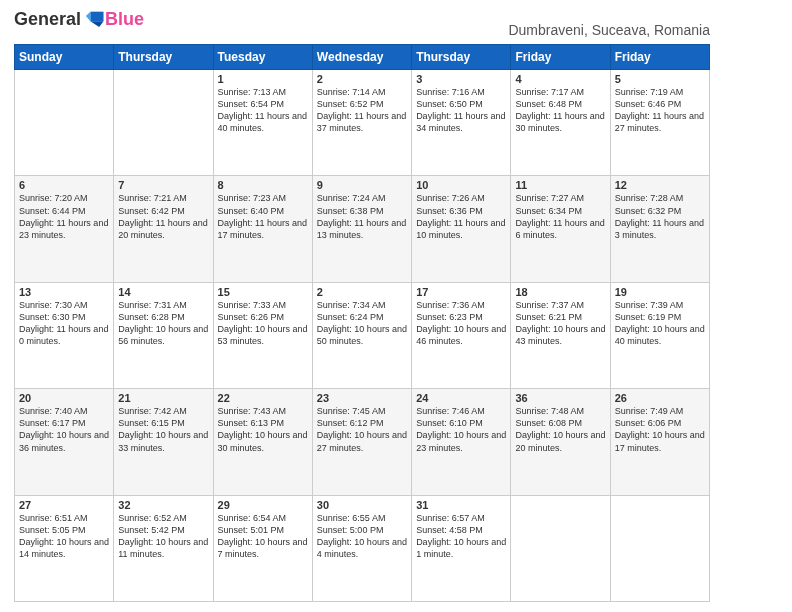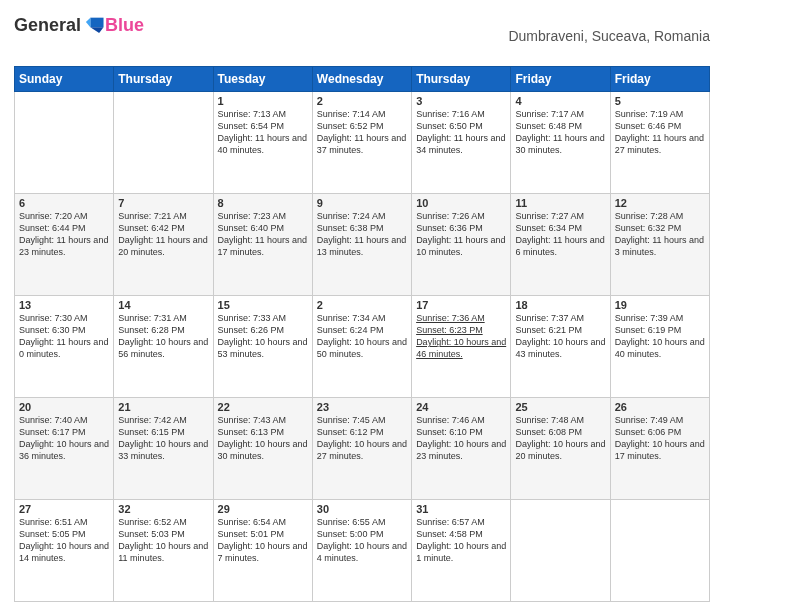--- a/index.html
+++ b/index.html
@@ -6,21 +6,21 @@
     body {
       width: 792px;
       height: 612px;
       font-family: Arial, Helvetica, sans-serif;
       background: #fff;
       overflow: hidden;
     }
     .page {
       width: 724px;
       height: 612px;
-      padding: 10px 14px 10px 14px;
+      padding: 4px 14px 10px 14px;
       display: flex;
       flex-direction: column;
     }
     .header {
       display: flex;
       justify-content: space-between;
       align-items: flex-start;
       margin-bottom: 6px;
     }
     .logo {
@@ -58,21 +58,20 @@
     .subtitle {
       font-size: 14px;
       color: #555;
       margin-top: 18px;
     }
     .calendar {
       flex: 1;
       border-collapse: collapse;
       width: 100%;
       table-layout: fixed;
-      margin-top: 16px;
     }
     .calendar thead tr th {
       background: #1565c0;
       color: #fff;
       font-size: 12px;
       font-weight: bold;
       padding: 5px 4px;
       border: 1px solid #1055a0;
       text-align: left;
     }
@@ -235,21 +234,21 @@
 Daylight: 10 hours and 53 minutes.</div>
           </td>
           <td>
             <div class="cell-day">2</div>
             <div class="cell-info" style="white-space: pre-line;">Sunrise: 7:34 AM
 Sunset: 6:24 PM
 Daylight: 10 hours and 50 minutes.</div>
           </td>
           <td>
             <div class="cell-day">17</div>
-            <div class="cell-info" style="white-space: pre-line; text-decoration: underline;">Sunrise: 7:36 AM
+            <div class="cell-info" style="white-space: pre-line;">Sunrise: 7:36 AM
 Sunset: 6:23 PM
 Daylight: 10 hours and 46 minutes.</div>
           </td>
           <td>
             <div class="cell-day">18</div>
             <div class="cell-info" style="white-space: pre-line;">Sunrise: 7:37 AM
 Sunset: 6:21 PM
 Daylight: 10 hours and 43 minutes.</div>
           </td>
           <td>
@@ -284,21 +283,21 @@
 Sunset: 6:12 PM
 Daylight: 10 hours and 27 minutes.</div>
           </td>
           <td>
             <div class="cell-day">24</div>
             <div class="cell-info" style="white-space: pre-line;">Sunrise: 7:46 AM
 Sunset: 6:10 PM
 Daylight: 10 hours and 23 minutes.</div>
           </td>
           <td>
-            <div class="cell-day">25</div>
+            <div class="cell-day">36</div>
             <div class="cell-info" style="white-space: pre-line;">Sunrise: 7:48 AM
 Sunset: 6:08 PM
 Daylight: 10 hours and 20 minutes.</div>
           </td>
           <td>
             <div class="cell-day">26</div>
             <div class="cell-info" style="white-space: pre-line;">Sunrise: 7:49 AM
 Sunset: 6:06 PM
 Daylight: 10 hours and 17 minutes.</div>
           </td>
@@ -306,21 +305,21 @@
         <tr>
           <td>
             <div class="cell-day">27</div>
             <div class="cell-info" style="white-space: pre-line;">Sunrise: 6:51 AM
 Sunset: 5:05 PM
 Daylight: 10 hours and 14 minutes.</div>
           </td>
           <td>
             <div class="cell-day">32</div>
             <div class="cell-info" style="white-space: pre-line;">Sunrise: 6:52 AM
-Sunset: 5:03 PM
+Sunset: 5:42 PM
 Daylight: 10 hours and 11 minutes.</div>
           </td>
           <td>
             <div class="cell-day">29</div>
             <div class="cell-info" style="white-space: pre-line;">Sunrise: 6:54 AM
 Sunset: 5:01 PM
 Daylight: 10 hours and 7 minutes.</div>
           </td>
           <td>
             <div class="cell-day">30</div>

